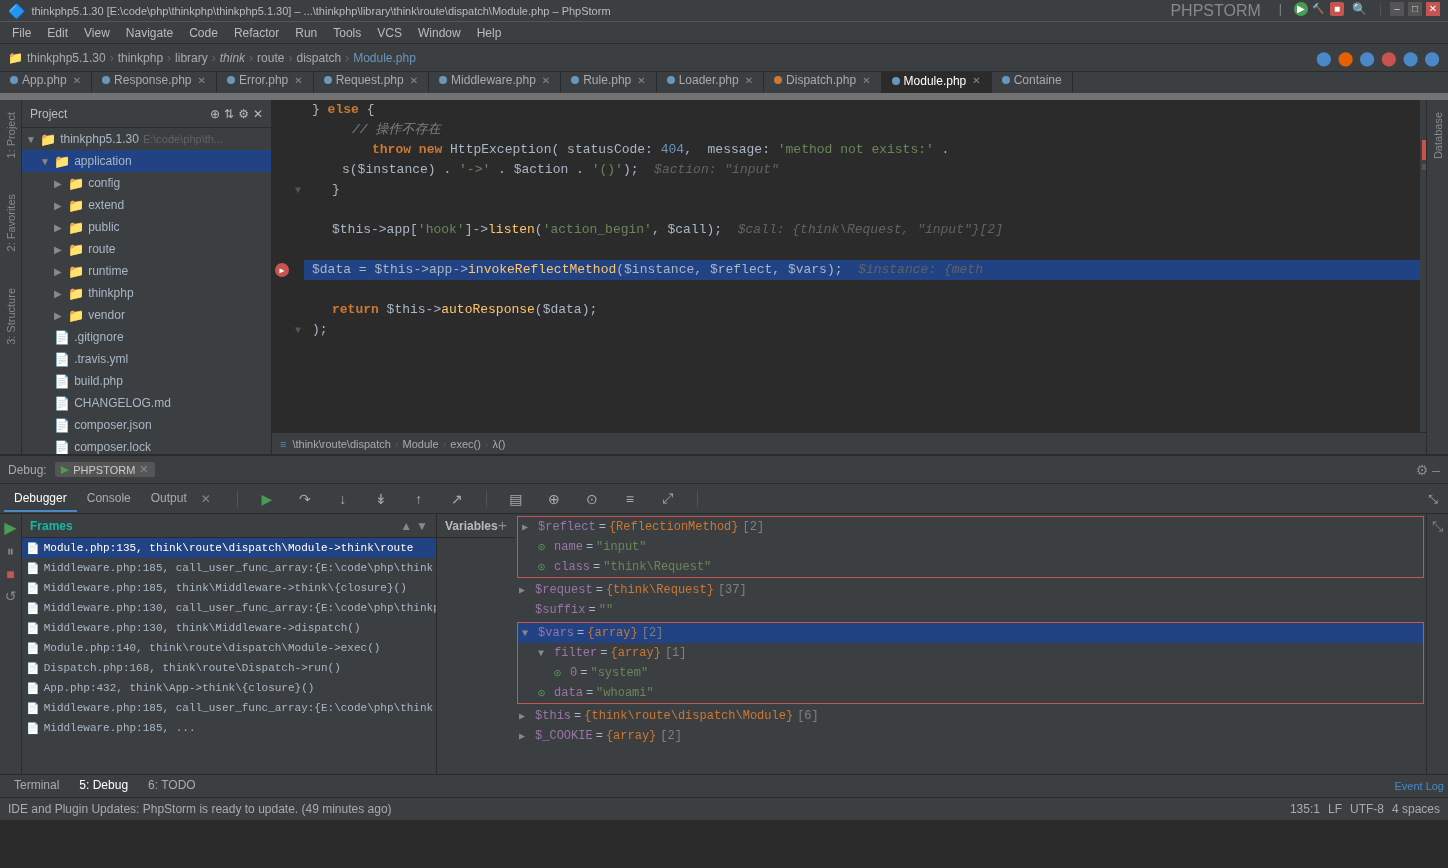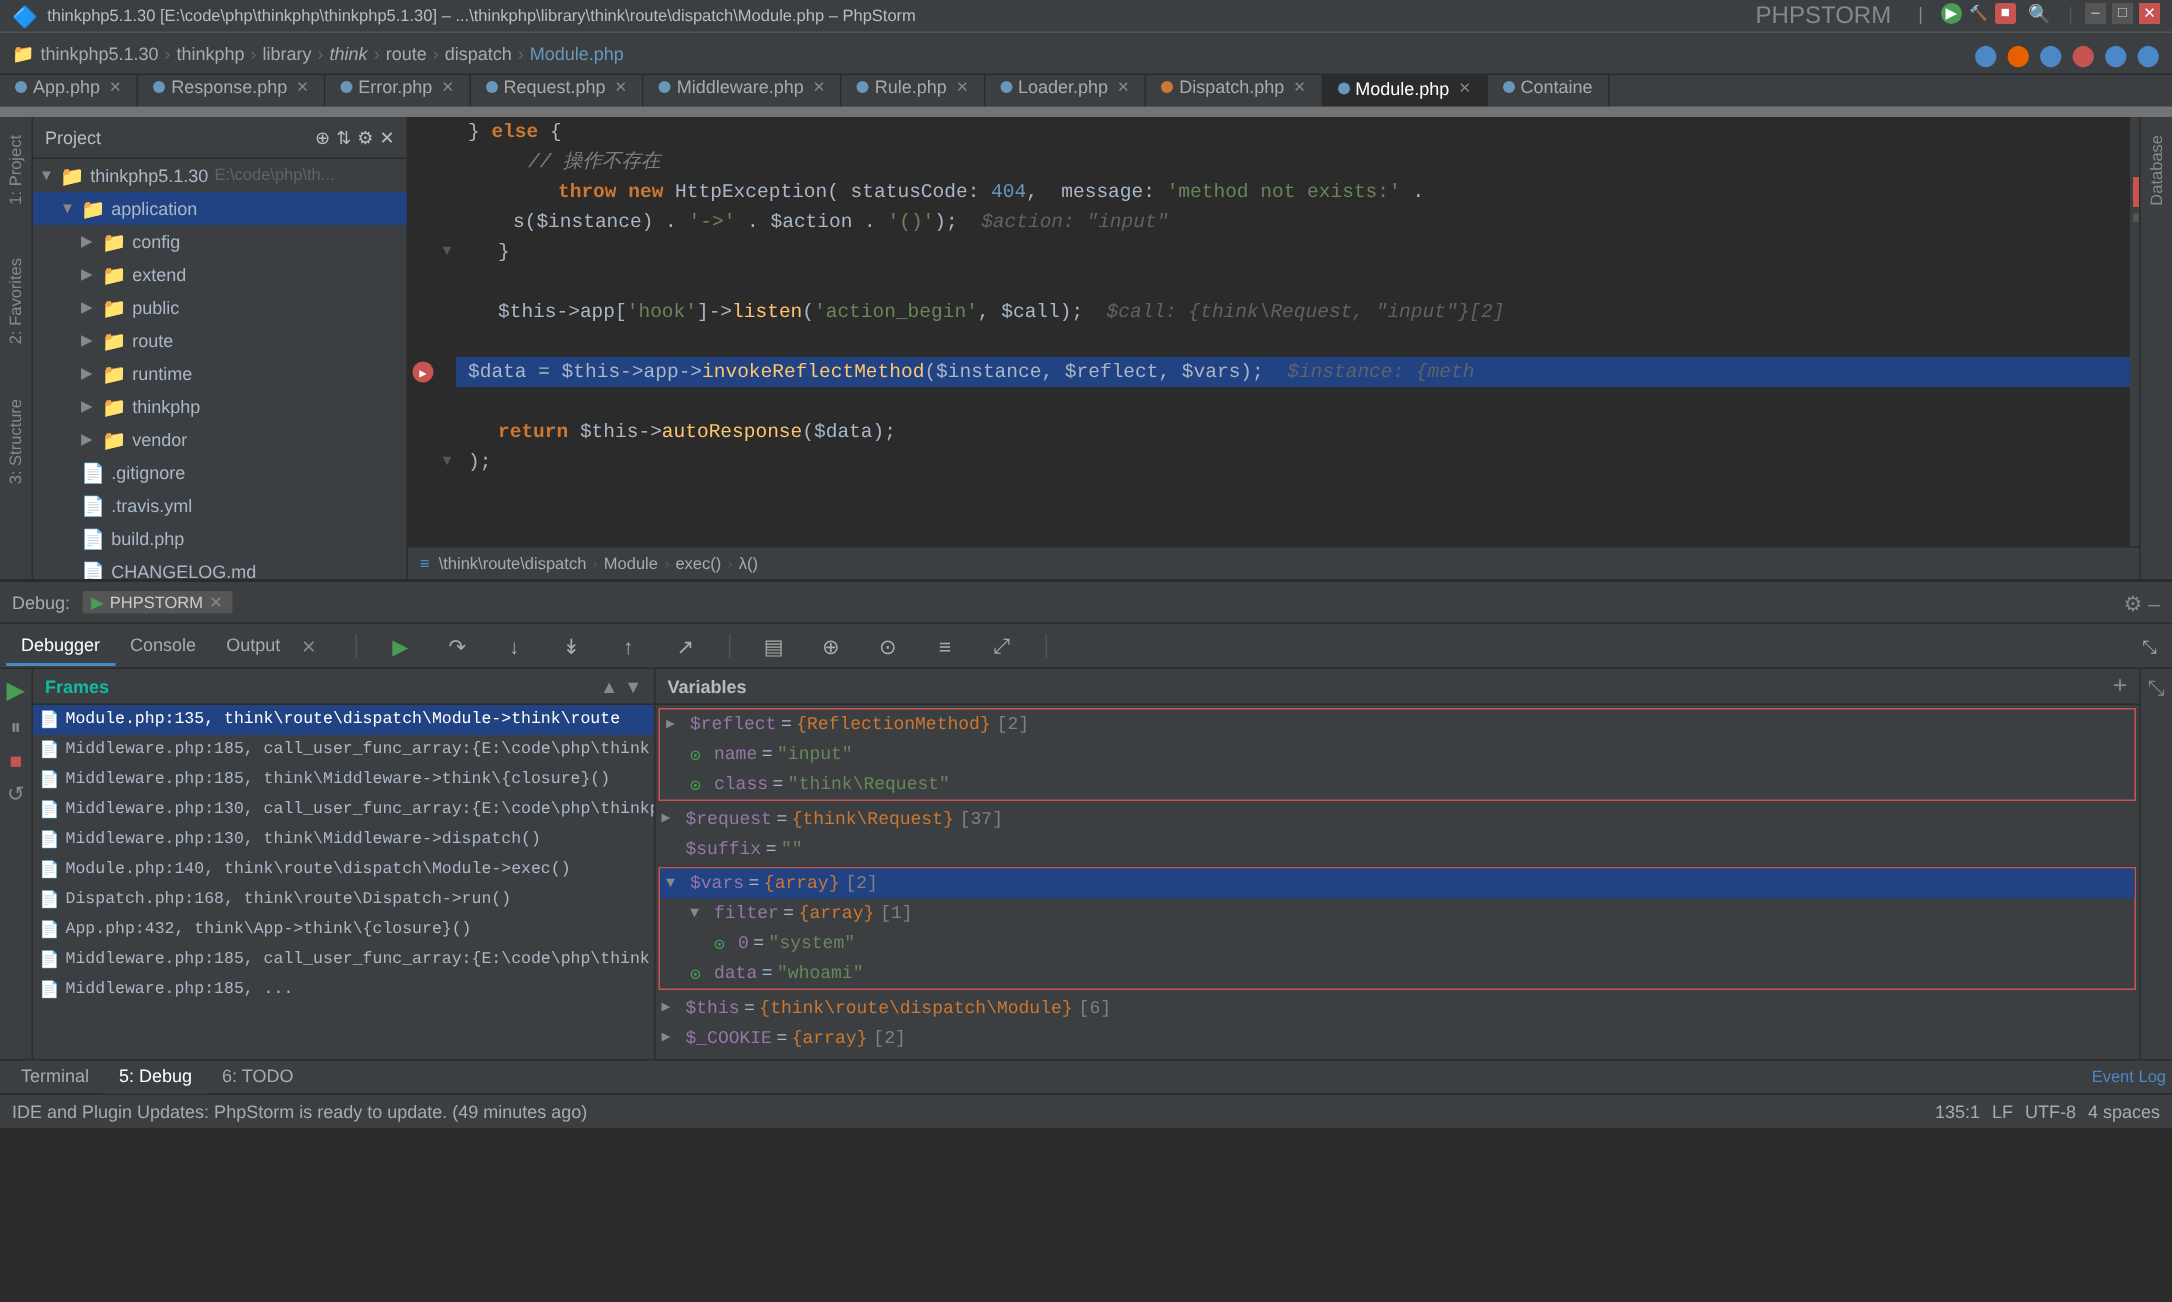--- a/index.html
+++ b/index.html
@@ -135,20 +135,33 @@
       <button class="ctrl-btn" style="background:none;">🔨</button>
       <button class="ctrl-btn" style="background:#c75450;color:#fff;border-radius:2px;">■</button>
       <span style="color:#888;cursor:pointer;padding:0 4px;">🔍</span>
       <span style="color:#555;margin:0 4px;">|</span>
       <button class="ctrl-btn">–</button>
       <button class="ctrl-btn">□</button>
       <button class="ctrl-btn" style="background:#c75450;color:#fff;">✕</button>
     </div>
   </div>
 
+  <div id="menubar">
+    <span class="menu-item">File</span>
+    <span class="menu-item">Edit</span>
+    <span class="menu-item">View</span>
+    <span class="menu-item">Navigate</span>
+    <span class="menu-item">Code</span>
+    <span class="menu-item">Refactor</span>
+    <span class="menu-item">Run</span>
+    <span class="menu-item">Tools</span>
+    <span class="menu-item">VCS</span>
+    <span class="menu-item">Window</span>
+    <span class="menu-item">Help</span>
+  </div>
 
   <div id="breadcrumb">
     <span style="color:#cc7832;">📁</span>
     <span style="color:#aaa;cursor:pointer;">thinkphp5.1.30</span>
     <span class="sep">›</span>
     <span style="color:#aaa;cursor:pointer;">thinkphp</span>
     <span class="sep">›</span>
     <span style="color:#aaa;cursor:pointer;">library</span>
     <span class="sep">›</span>
     <span style="color:#aaa;cursor:pointer;font-style:italic;">think</span>
@@ -214,21 +227,21 @@
       <span class="dot"></span>
       <span>Module.php</span>
       <span class="close-x">✕</span>
     </div>
     <div class="tab">
       <span class="dot"></span>
       <span>Containe</span>
     </div>
   </div>
 
-  <div id="main" style="height:308px;">
+  <div id="main" style="height:354px;">
 
     <div style="width:22px;background:#3c3f41;border-right:1px solid #2b2b2b;display:flex;flex-direction:column;align-items:center;padding-top:4px;">
       <div class="vtool-label">1: Project</div>
       <div class="vtool-label" style="margin-top:20px;">2: Favorites</div>
       <div class="vtool-label" style="margin-top:20px;">3: Structure</div>
     </div>
 
     <div id="sidebar">
       <div id="sidebar-header">
         <span>Project</span>
@@ -565,21 +578,21 @@
             <span style="color:#888;margin-right:4px;">📄</span>
             <span>Middleware.php:185, call_user_func_array:{E:\code\php\think</span>
           </div>
           <div class="frame-item">
             <span style="color:#888;margin-right:4px;">📄</span>
             <span>Middleware.php:185, ...</span>
           </div>
         </div>
       </div>
 
-      <div id="vars-panel" style="flex:1;display:flex;flex-direction:column;overflow:hidden;">
+      <div id="vars-panel" style="flex:1;display:flex;flex-direction:row;overflow:hidden;">
         <div style="height:24px;display:flex;align-items:center;justify-content:space-between;padding:0 8px;border-bottom:1px solid #2b2b2b;">
           <span style="font-size:12px;color:#bbb;font-weight:bold;">Variables</span>
           <div style="display:flex;gap:4px;align-items:center;">
             <span style="font-size:16px;color:#888;cursor:pointer;">+</span>
           </div>
         </div>
         <div id="vars-list" style="flex:1;overflow-y:auto;font-size:12px;font-family:'Courier New',Courier,monospace;position:relative;">
 
           <div style="border:1.5px solid #c75450;margin:2px;padding:0;">
             <div class="var-item">

